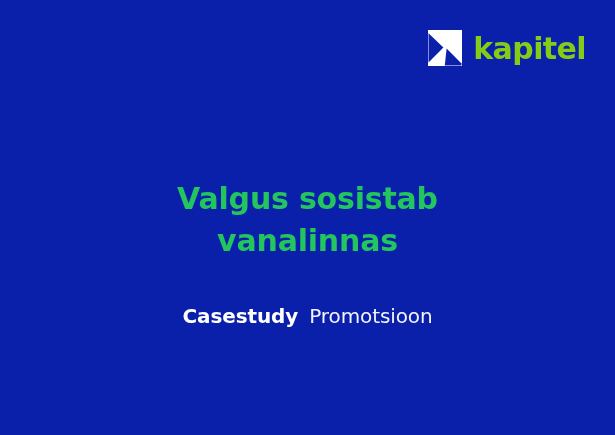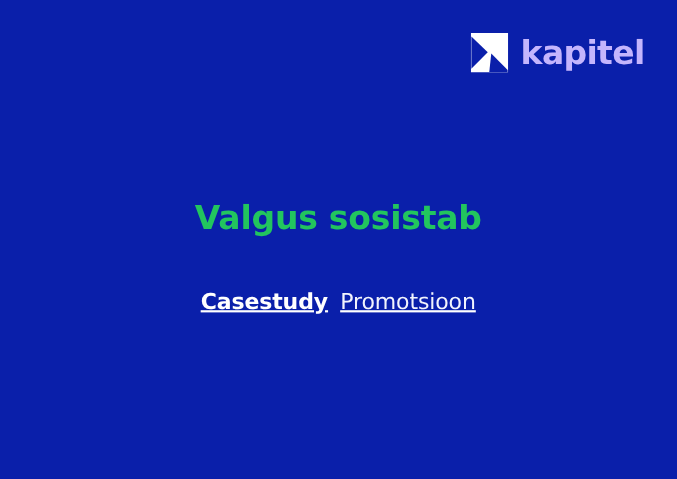--- a/index.html
+++ b/index.html
@@ -35,21 +35,21 @@
   }
 
   .brand-mark {
     width: 34px;
     height: 36px;
     display: block;
     flex: none;
   }
 
   .brand-wordmark {
-    color: #c4b5fd;
+    color: #84cc16;
     font-family: "DejaVu Sans", sans-serif;
     font-size: 30px;
     font-weight: bold;
     letter-spacing: -0.6px;
     line-height: 1;
     position: relative;
     top: 1px;
     white-space: nowrap;
   }
 
@@ -79,21 +79,20 @@
   }
 
   .subline {
     margin-top: 41px;
     color: #ffffff;
     font-family: "DejaVu Sans", sans-serif;
     font-size: 20px;
     line-height: 26px;
     letter-spacing: -0.1px;
     white-space: nowrap;
-    text-decoration: underline;
   }
 
   .subline-strong {
     font-weight: bold;
   }
 
   .subline-gap {
     display: inline-block;
     width: 11px;
   }
@@ -113,20 +112,21 @@
       <path d="M0 0 H34 V36 H0 Z" fill="#ffffff"></path>
       <path d="M0.5 3.2 L15.4 17.6 L0.5 32.6 Z" fill="#0a1faa"></path>
       <path d="M18.6 18.6 L33.5 33.6 L33.5 35.5 L16.8 35.5 Z" fill="#0a1faa"></path>
     </svg>
     <span class="brand-wordmark">kapitel</span>
   </div>
 
   <div class="center-block">
     <h1 class="headline">
       <span class="headline-line">Valgus sosistab</span>
+      <span class="headline-line">vanalinnas</span>
     </h1>
 
     <div class="subline">
       <span class="subline-strong">Casestudy</span><span class="subline-gap"></span><span class="subline-regular">Promotsioon</span>
     </div>
   </div>
 
 </div>
 
 </body></html>

